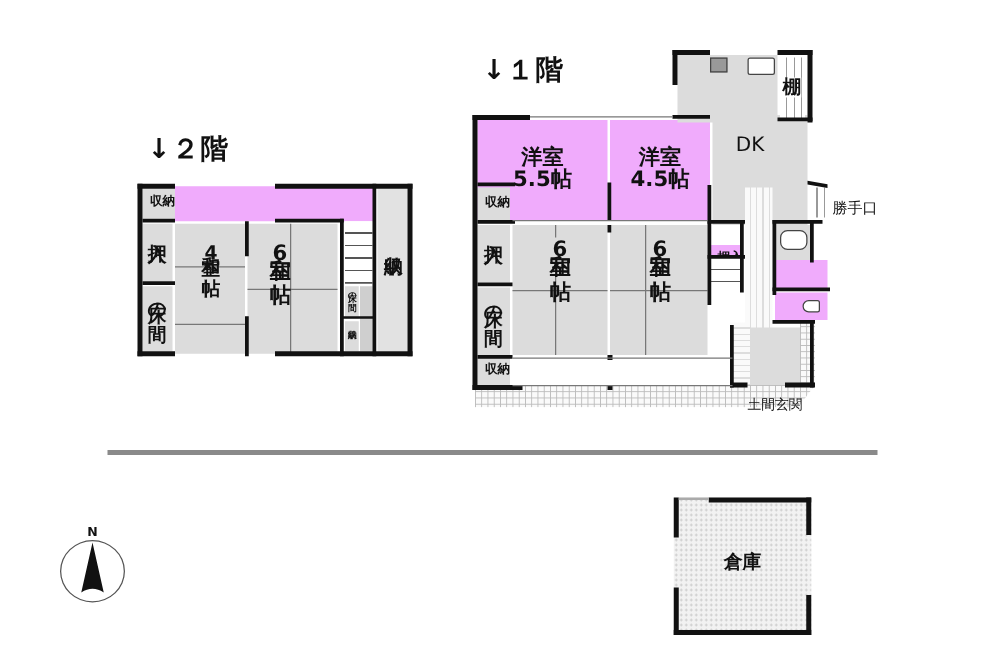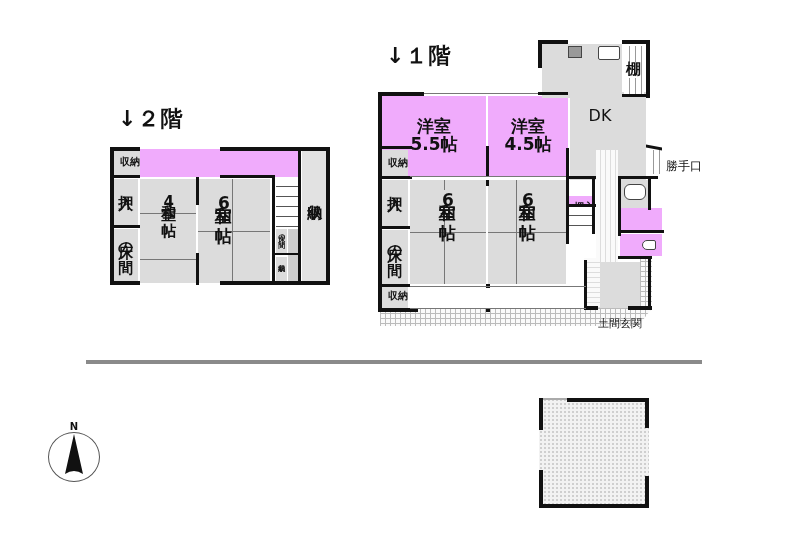--- a/index.html
+++ b/index.html
@@ -219,13 +219,14 @@
 
 <div class="abs" style="left:539px;top:398px;width:110px;height:110px;">
   <div class="abs dots" style="left:0;top:0;width:110px;height:110px;"></div>
   <div class="abs wall" style="left:0;top:0;width:4px;height:32px;"></div>
   <div class="abs wall" style="left:0;top:72px;width:4px;height:38px;"></div>
   <div class="abs wall" style="left:28px;top:0;width:82px;height:4px;"></div>
   <div class="abs wall" style="left:106px;top:0;width:4px;height:30px;"></div>
   <div class="abs wall" style="left:106px;top:78px;width:4px;height:32px;"></div>
   <div class="abs wall" style="left:0;top:106px;width:110px;height:4px;"></div>
   <div class="abs thin" style="left:4px;top:0;width:24px;height:2px;background:#aaa;"></div>
+  <div class="abs lbl" style="left:0;top:44px;width:110px;font-size:15px;">倉庫</div>
 </div>
 
 </body></html>

